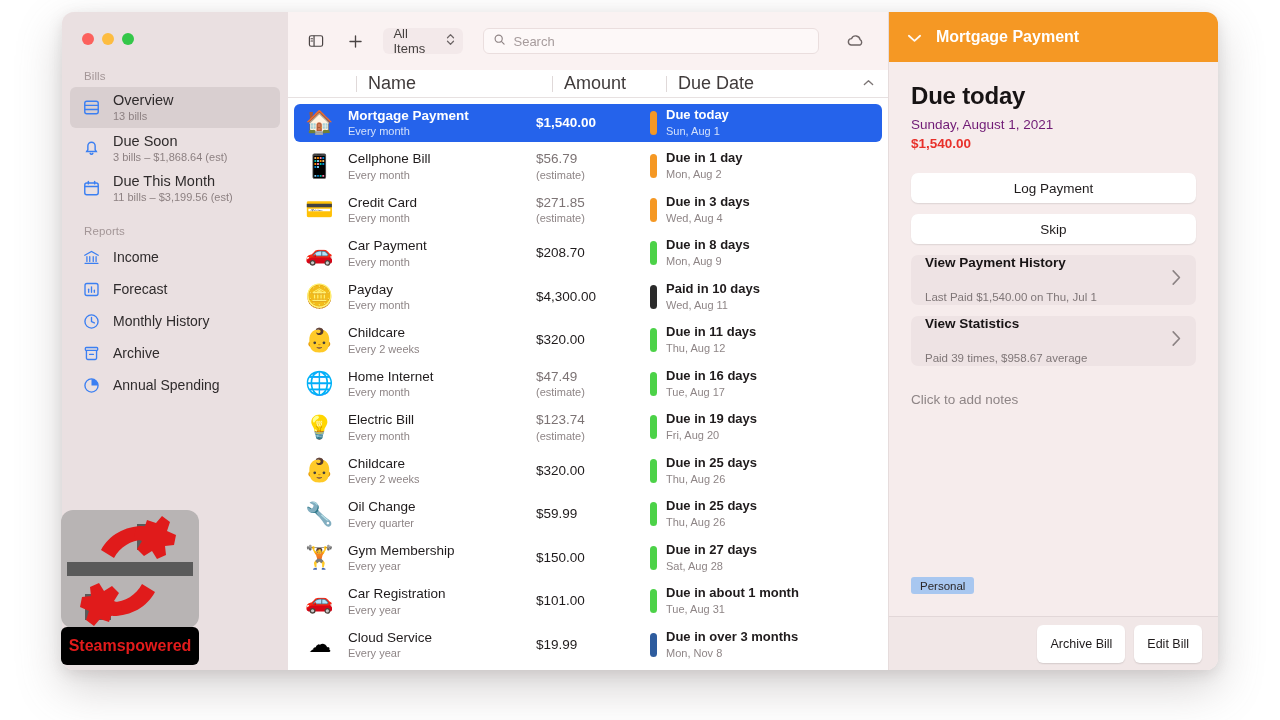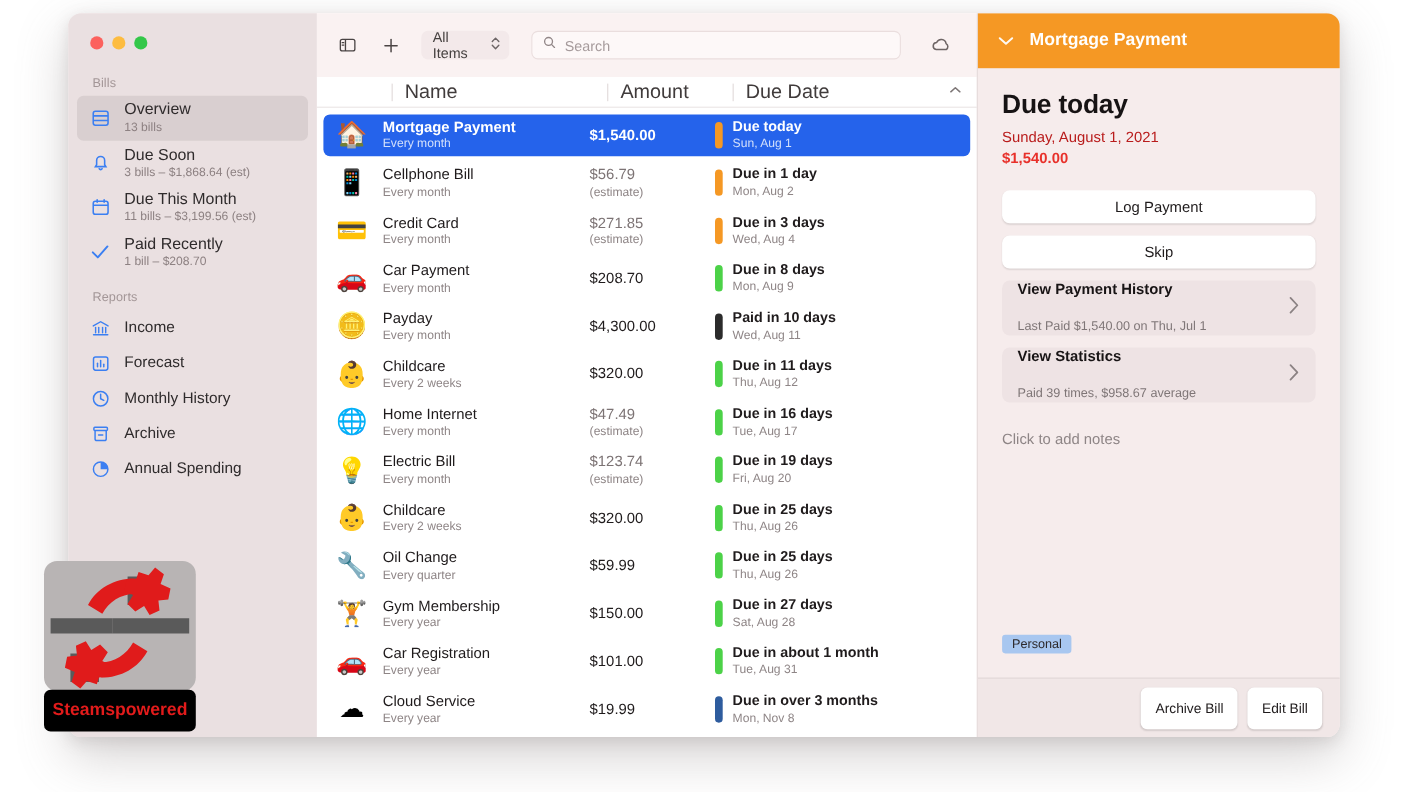--- a/index.html
+++ b/index.html
@@ -221,21 +221,21 @@
     background: #f59824;
     display: flex; align-items: center;
     gap: 14px;
     padding: 0 18px;
     color: #fff;
   }
   .d-header .chev { font-size: 15px; opacity: .95; }
   .d-title { font-size: 16px; font-weight: 600; }
   .d-body { flex: 1; padding: 20px 22px 0 22px; overflow: hidden; position: relative;}
   .d-due { font-size: 24px; font-weight: 700; color: #171314; letter-spacing: -0.2px;}
-  .d-date { font-size: 13.5px; color: #b91c1c; margin-top: 7px; }
+  .d-date { font-size: 13.5px; color: #701a75; margin-top: 7px; }
   .d-amount { font-size: 13.5px; color: #e8302a; margin-top: 4px; font-weight: 600;}
   .d-btn {
     margin-top: 11px;
     height: 30px;
     background: #ffffff;
     border-radius: 7px;
     display: flex; align-items: center; justify-content: center;
     font-size: 13.5px; color: #1f1b1c;
     box-shadow: 0 1px 1.5px rgba(0,0,0,0.10);
   }
@@ -276,21 +276,21 @@
     background: #ffffff;
     border-radius: 6px;
     display: flex; align-items: center;
     font-size: 12.5px; color: #1f1b1c;
     box-shadow: 0 1px 1.5px rgba(0,0,0,0.12);
   }
 
   
   .watermark {
     position: absolute;
-    left: 40px; top: 510px;
+    left: 61px; top: 510px;
     width: 148px; height: 155px;
     z-index: 50;
   }
   .wm-tile {
     position: absolute; left: 0; top: 0;
     width: 138px; height: 118px;
     background: #b8b4b4;
     border-radius: 12px;
   }
   .wm-label {
@@ -356,31 +356,20 @@
             <line x1="8" y1="3.2" x2="8" y2="6.2" stroke-linecap="round"></line>
             <line x1="16" y1="3.2" x2="16" y2="6.2" stroke-linecap="round"></line>
           </svg>
         </span>
         <span class="sb-text">
           <span class="sb-title">Due This Month</span>
           <span class="sb-sub">11 bills – $3,199.56 (est)</span>
         </span>
       </div>
 
-      <div class="sb-item">
-        <span class="sb-icon">
-          <svg width="20" height="20" viewBox="0 0 24 24" fill="none" stroke="#3b7ff2" stroke-width="2.1" stroke-linecap="round" stroke-linejoin="round">
-            <polyline points="4,12.5 9.5,18 20,6"></polyline>
-          </svg>
-        </span>
-        <span class="sb-text">
-          <span class="sb-title">Paid Recently</span>
-          <span class="sb-sub">1 bill – $208.70</span>
-        </span>
-      </div>
 
       <div class="sb-section" style="padding-top:16px">Reports</div>
 
       <div class="sb-item single">
         <span class="sb-icon">
           <svg width="19" height="19" viewBox="0 0 24 24" fill="none" stroke="#3b7ff2" stroke-width="1.6" stroke-linecap="round">
             <path d="M3.5 9.2 12 4.4l8.5 4.8"></path>
             <line x1="6.2" y1="11" x2="6.2" y2="17"></line>
             <line x1="9.8" y1="11" x2="9.8" y2="17"></line>
             <line x1="14.2" y1="11" x2="14.2" y2="17"></line>

